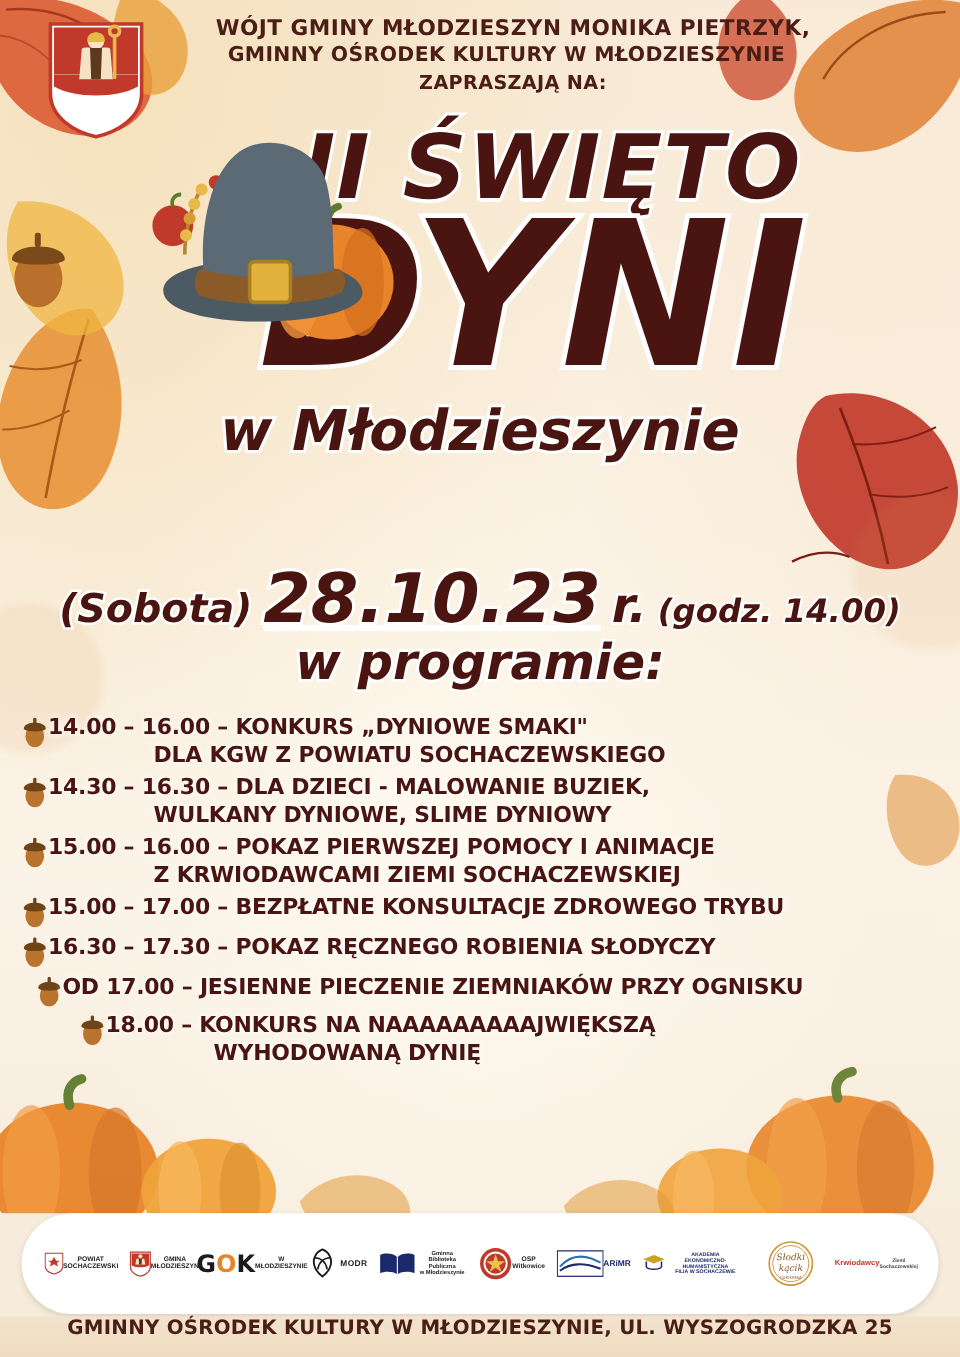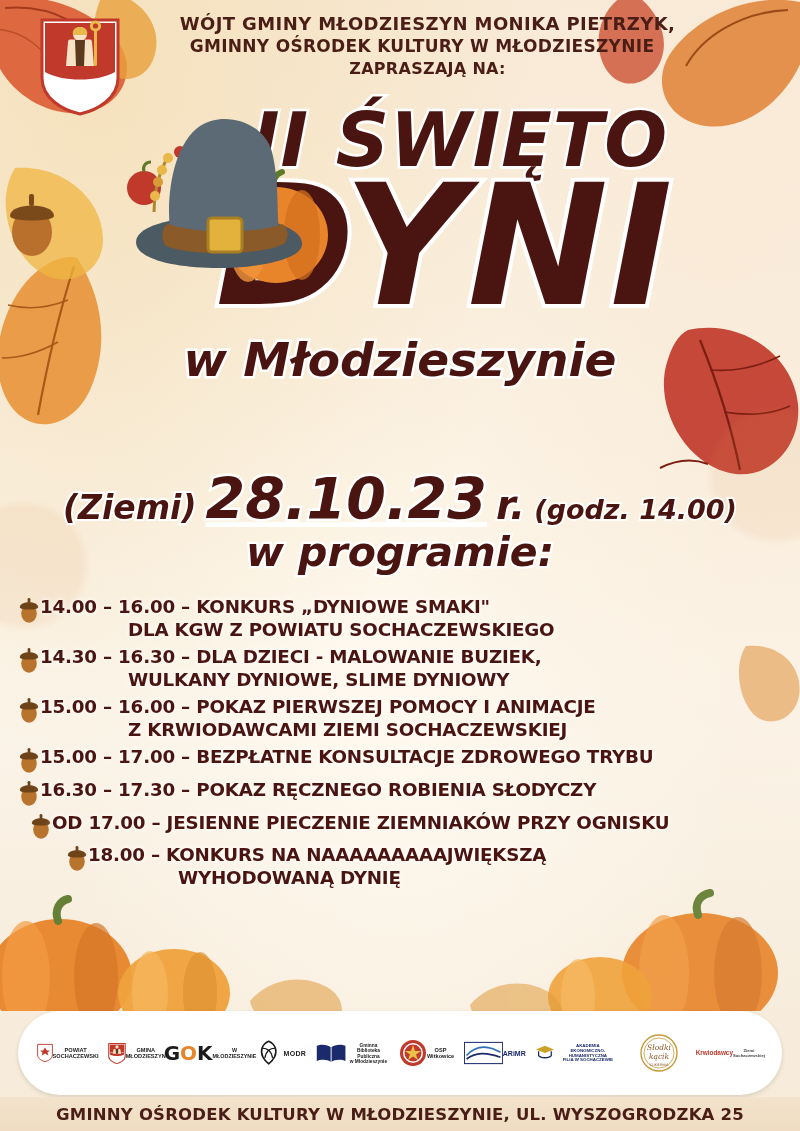--- a/index.html
+++ b/index.html
@@ -165,21 +165,21 @@
   .logo-cap {
     font-family: "Liberation Sans", sans-serif;
     font-weight: 700; color: #222; line-height: 1.05;
     margin-top: 1px;
   }
 
   
   .footer {
     position: absolute; left: 0; right: 0; bottom: 0; height: 34px;
     background: linear-gradient(180deg,#f3e3cc 0%, #efdcc2 100%);
-    display: flex; align-items: center; justify-content: center;
+    display: flex; justify-content: center;
     z-index: 9;
   }
   .footer-text {
     font-family: "DejaVu Sans", sans-serif;
     font-weight: 800; font-size: 16.5px; letter-spacing: 0.2px;
     color: #4a1d16; text-transform: uppercase;
   }
 </style>
 </head>
 <body>
@@ -281,21 +281,21 @@
     </g>
   </svg>
 
   <div class="title-block">
     <div class="t-ii">II ŚWIĘTO</div>
     <div class="t-dyni">DYNI</div>
     <div class="t-wmlodz">w Młodzieszynie</div>
   </div>
 
   <div class="date-line">
-    <span class="d-sob">(Ziemi)</span>
+    <span class="d-sob">(Sobota)</span>
     <span class="d-num">28.10.23</span>
     <span class="d-r">r.</span>
     <span class="d-godz">(godz. 14.00)</span>
   </div>
 
   <div class="prog-title">w programie:</div>
 
   <div class="program">
 
     <div class="prog-row">

